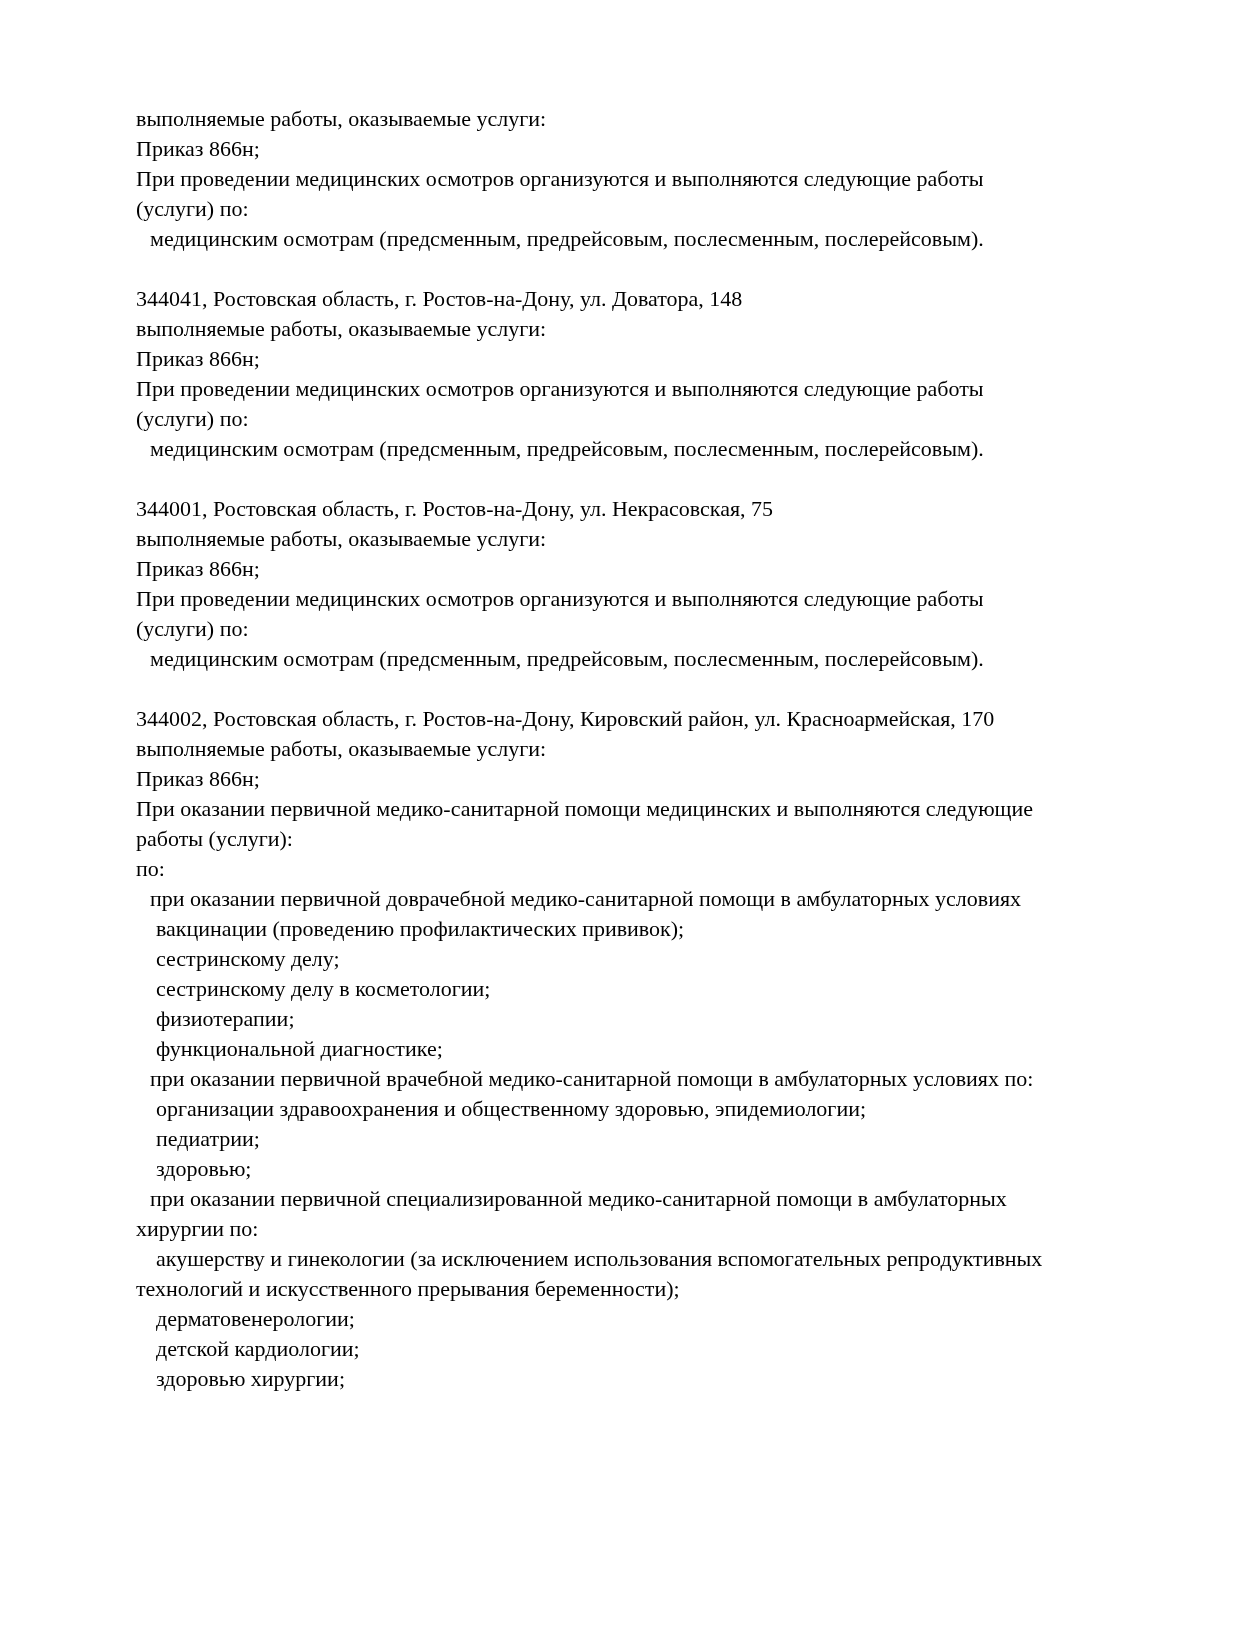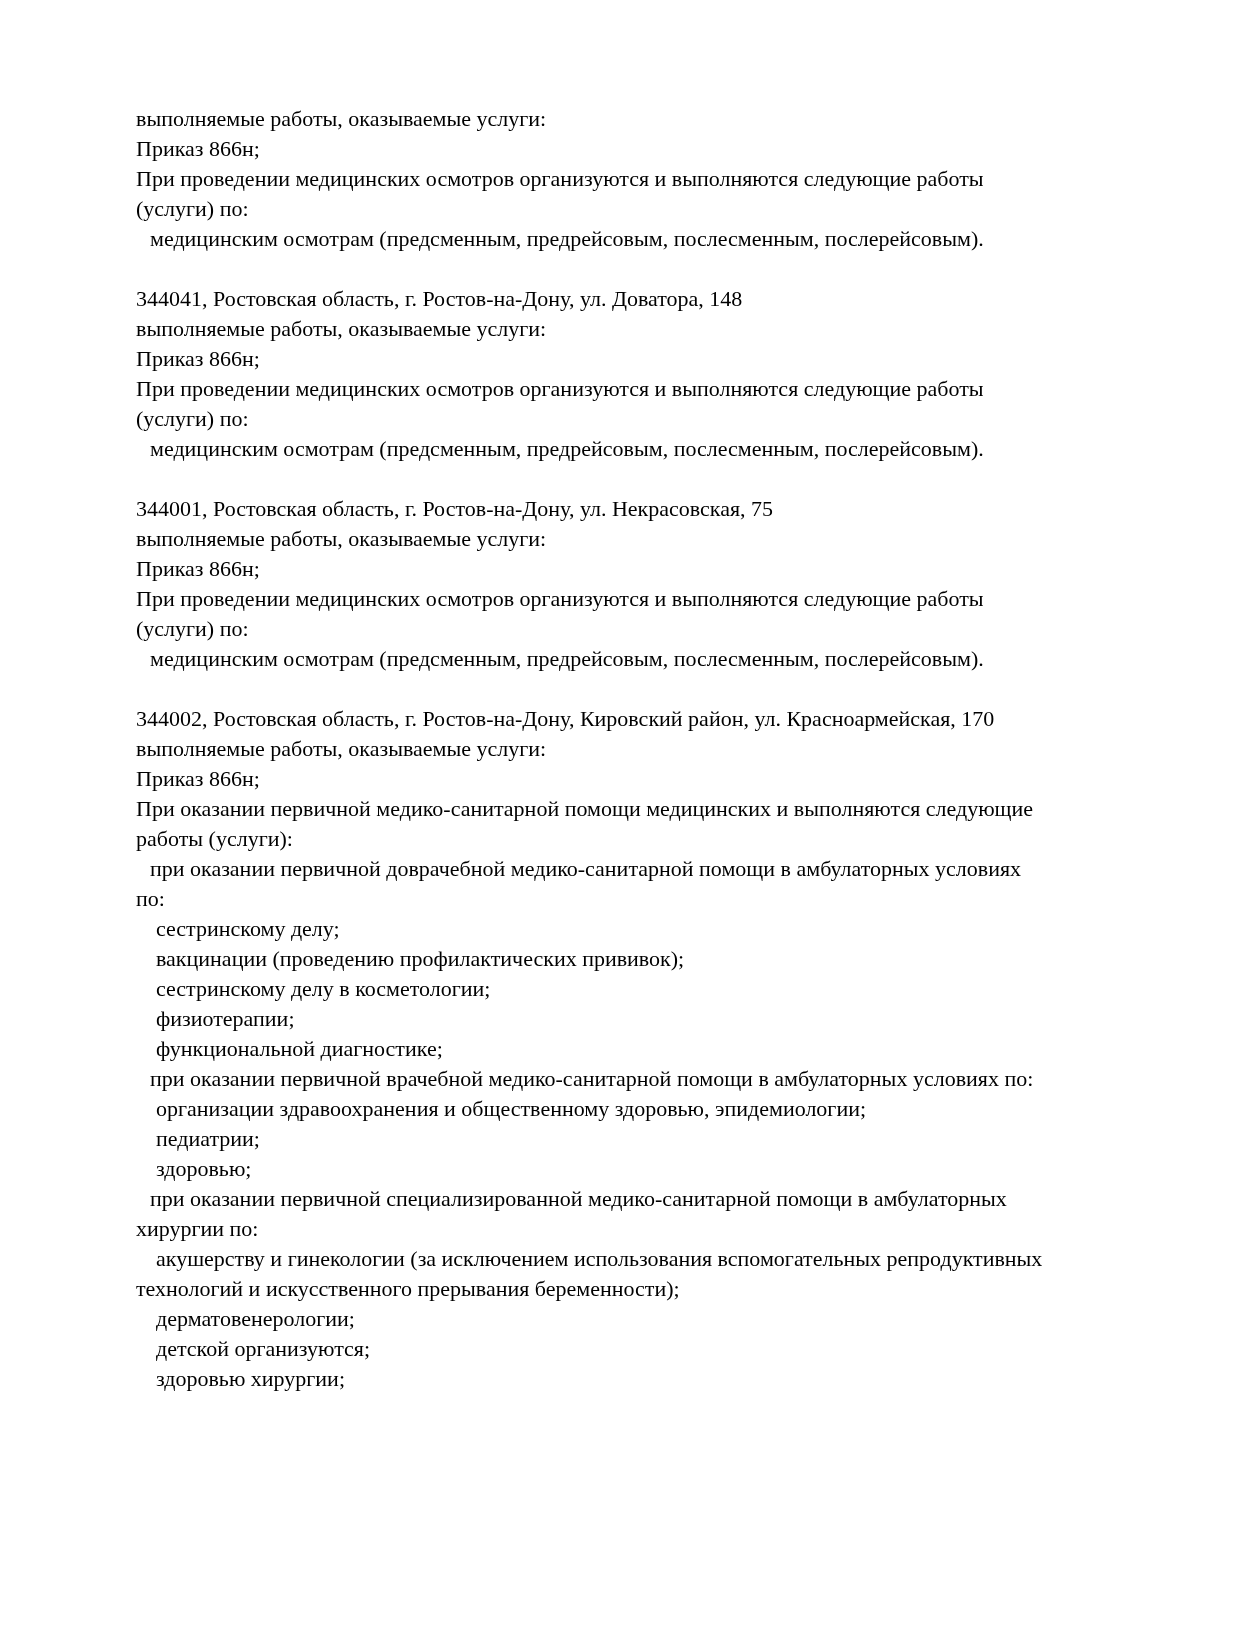--- a/index.html
+++ b/index.html
@@ -57,32 +57,32 @@
       <div class="line">Приказ 866н;</div>
       <div class="line">При проведении медицинских осмотров организуются и выполняются следующие работы</div>
       <div class="line">(услуги) по:</div>
       <div class="line ind1">медицинским осмотрам (предсменным, предрейсовым, послесменным, послерейсовым).</div>
       <div class="line blank"></div>
       <div class="line">344002, Ростовская область, г. Ростов-на-Дону, Кировский район, ул. Красноармейская, 170</div>
       <div class="line">выполняемые работы, оказываемые услуги:</div>
       <div class="line">Приказ 866н;</div>
       <div class="line">При оказании первичной медико-санитарной помощи медицинских и выполняются следующие</div>
       <div class="line">работы (услуги):</div>
+      <div class="line">по:</div>
       <div class="line ind1">при оказании первичной доврачебной медико-санитарной помощи в амбулаторных условиях</div>
-      <div class="line">по:</div>
+      <div class="line ind2">вакцинации (проведению профилактических прививок);</div>
       <div class="line ind2">сестринскому делу;</div>
-      <div class="line ind2">вакцинации (проведению профилактических прививок);</div>
       <div class="line ind2">сестринскому делу в косметологии;</div>
       <div class="line ind2">физиотерапии;</div>
       <div class="line ind2">функциональной диагностике;</div>
       <div class="line ind1">при оказании первичной врачебной медико-санитарной помощи в амбулаторных условиях по:</div>
       <div class="line ind2">организации здравоохранения и общественному здоровью, эпидемиологии;</div>
       <div class="line ind2">педиатрии;</div>
       <div class="line ind2">здоровью;</div>
       <div class="line ind1">при оказании первичной специализированной медико-санитарной помощи в амбулаторных</div>
       <div class="line">хирургии по:</div>
       <div class="line ind2">акушерству и гинекологии (за исключением использования вспомогательных репродуктивных</div>
       <div class="line">технологий и искусственного прерывания беременности);</div>
       <div class="line ind2">дерматовенерологии;</div>
-      <div class="line ind2">детской организуются;</div>
+      <div class="line ind2">детской кардиологии;</div>
       <div class="line ind2">здоровью хирургии;</div>
     </div>
 </div>
 
 </body></html>

